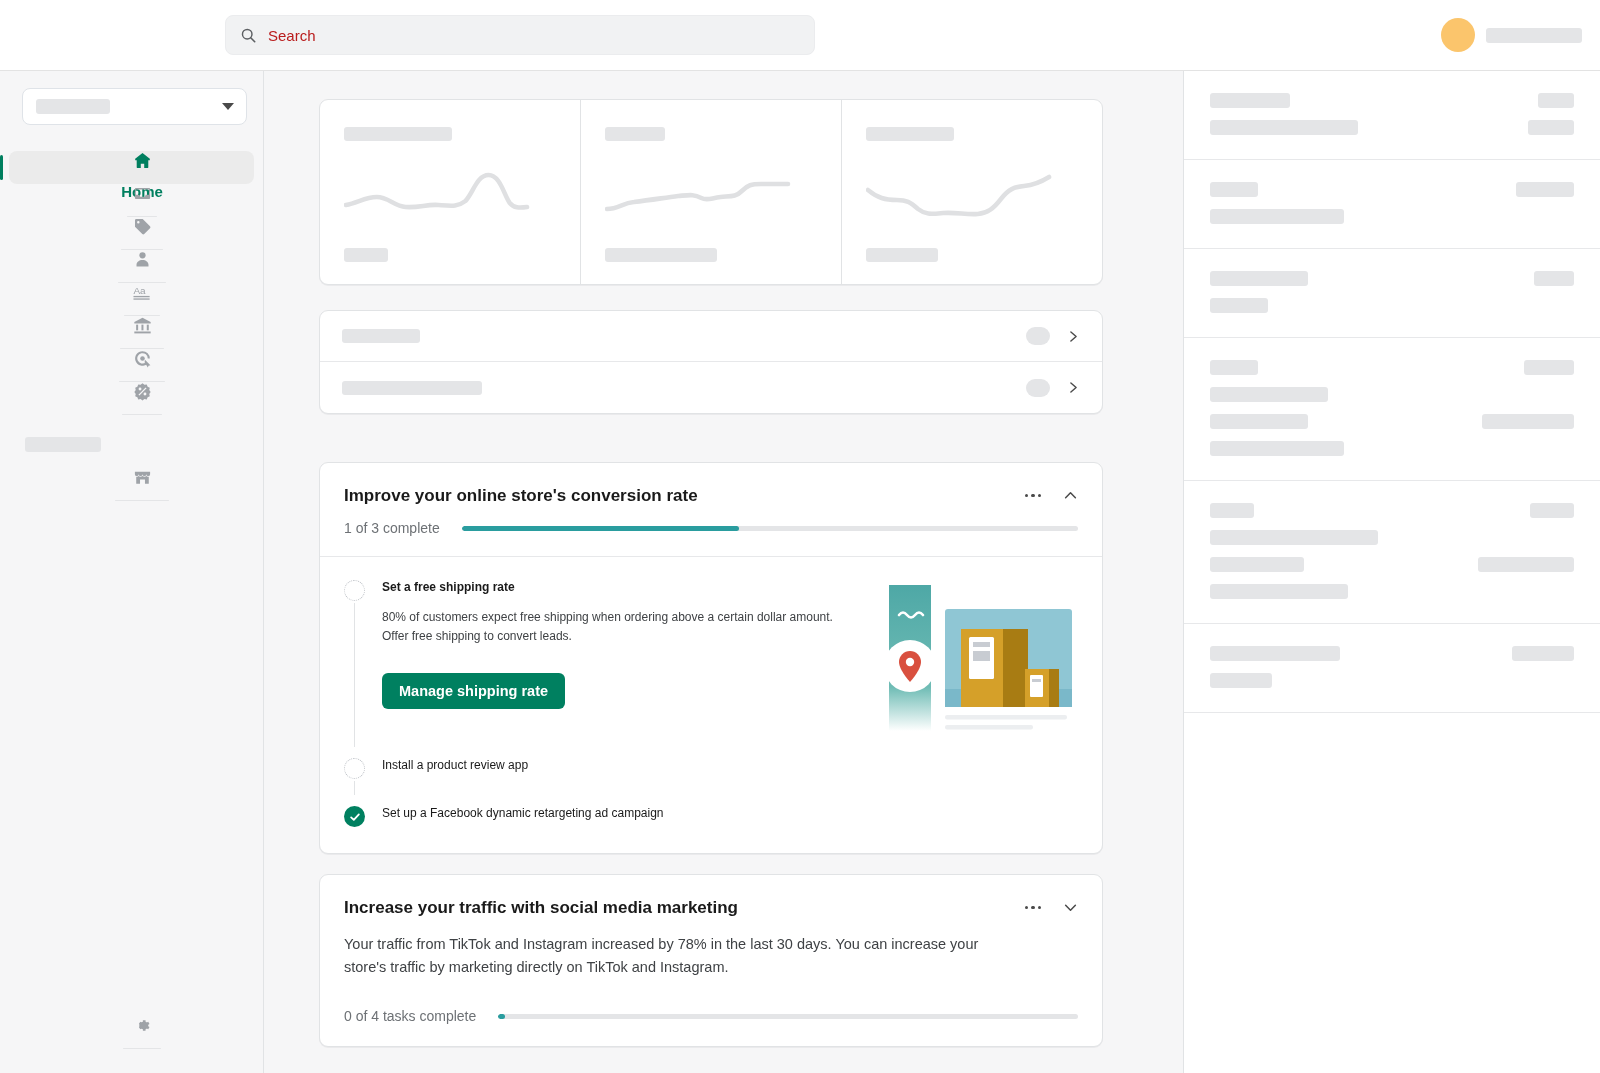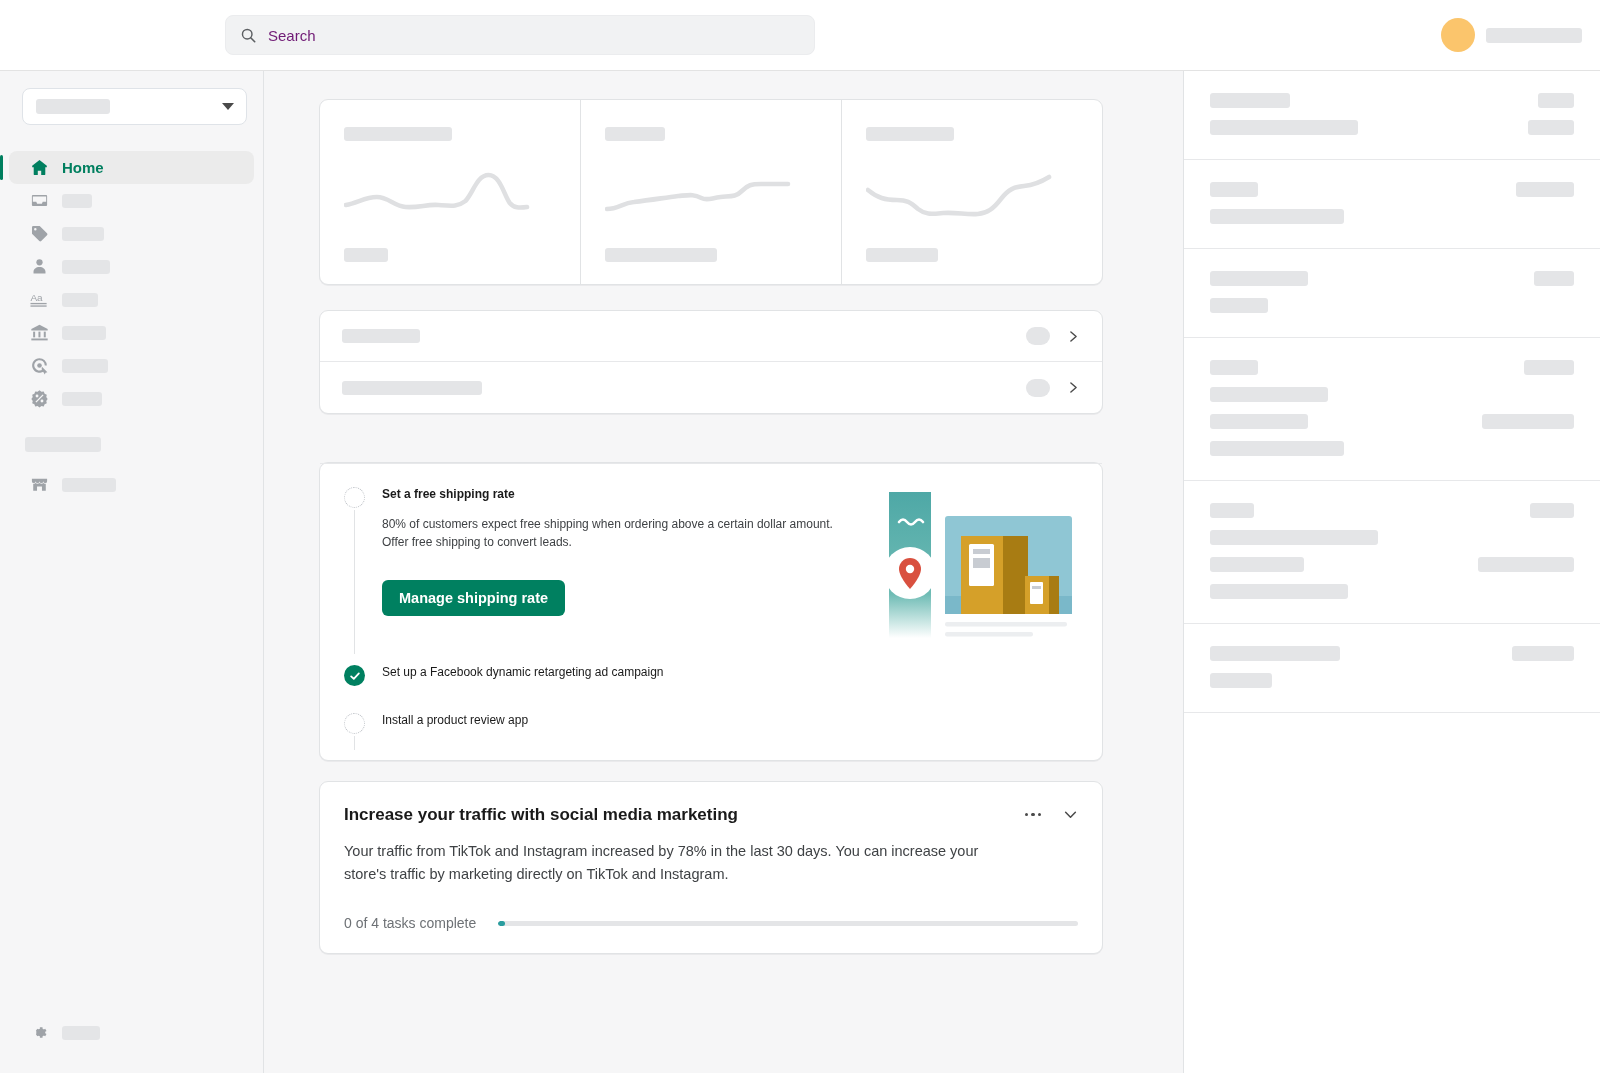--- a/index.html
+++ b/index.html
@@ -55,21 +55,21 @@
     height: 40px;
     background: #f1f2f3;
     border: 1px solid #ebecee;
     border-radius: 8px;
     display: flex;
     align-items: center;
     padding: 0 14px;
     gap: 11px;
     cursor: text;
   }
-  .search-text { font-size: 15px; color: #701a75; }
+  .search-text { font-size: 15px; color: #b91c1c; }
 
   .topbar-right {
     margin-left: auto;
     display: flex;
     align-items: center;
     gap: 11px;
     padding-right: 18px;
   }
   .avatar {
     width: 34px; height: 34px;
@@ -116,20 +116,21 @@
   .nav-item {
     height: 33px;
     display: flex;
     align-items: center;
     gap: 13px;
     padding-left: 30px;
     margin: 0 9px 0 0;
     border-radius: 8px;
     cursor: pointer;
     position: relative;
+    flex-direction: column;
   }
   .nav-item.active {
     background: #ebebeb;
     margin-left: 9px;
     padding-left: 21px;
   }
   .nav-item.active::before {
     content: "";
     position: absolute;
     left: -9px;
@@ -472,20 +473,41 @@
             <div class="toggle-right">
               <div class="pill"></div>
               <svg class="chevron-right" viewBox="0 0 20 20">
                 <polyline points="6,3 14,10 6,17" fill="none" stroke="#4a4a4a" stroke-width="2.2" stroke-linecap="round" stroke-linejoin="round"></polyline>
               </svg>
             </div>
           </div>
         </div>
 
         <div class="card section-card">
+          <div class="section-head">
+            <div class="section-head-row">
+              <div class="section-title">Improve your online store's conversion rate</div>
+              <div class="head-actions">
+                <div class="dots">
+                    <i></i>
+                    <i></i>
+                    <i></i>
+                  </div>
+                <svg class="chev" viewBox="0 0 20 20">
+                  <polyline points="3.5,13 10,6.4 16.5,13" fill="none" stroke="#4a4a4a" stroke-width="2" stroke-linecap="round" stroke-linejoin="round"></polyline>
+                </svg>
+              </div>
+            </div>
+            <div class="progress-row">
+              <div class="progress-label">1 of 3 complete</div>
+              <div class="progress-track">
+                <div class="progress-fill" style="width:45%"></div>
+              </div>
+            </div>
+          </div>
 
           <div class="section-divider"></div>
 
           <div class="tasks">
 
             <div class="task">
               <div class="task-marks">
                 <div class="circle-dotted"></div>
                 <div class="vline"></div>
               </div>
@@ -521,40 +543,40 @@
                     <rect x="72" y="134" width="122" height="4.5" rx="2" fill="#eceef0"></rect>
                     <rect x="72" y="144" width="88" height="4.5" rx="2" fill="#eceef0"></rect>
                     <circle cx="37" cy="85" r="26" fill="#ffffff"></circle>
                     <path d="M37 70a11 11 0 0 0-11 11c0 8 11 20 11 20s11-12 11-20a11 11 0 0 0-11-11z" fill="#d9503f"></path>
                     <circle cx="37" cy="81" r="4.2" fill="#ffffff"></circle>
                   </svg>
                 </div>
               </div>
             </div>
 
+            <div class="task task-row-compact">
+              <div class="task-marks">
+                <div class="circle-dotted"></div>
+                <div class="vline"></div>
+              </div>
+              <div class="task-body">
+                <div class="task-title plain">Install a product review app</div>
+              </div>
+            </div>
+
             <div class="task task-row-compact last">
               <div class="task-marks">
                 <div class="circle-done">
                   <svg width="12" height="12" viewBox="0 0 14 14">
                     <polyline points="2.5,7.4 5.6,10.4 11.5,4" fill="none" stroke="#ffffff" stroke-width="2.1" stroke-linecap="round" stroke-linejoin="round"></polyline>
                   </svg>
                 </div>
               </div>
               <div class="task-body">
                 <div class="task-title plain">Set up a Facebook dynamic retargeting ad campaign</div>
-              </div>
-            </div>
-
-            <div class="task task-row-compact">
-              <div class="task-marks">
-                <div class="circle-dotted"></div>
-                <div class="vline"></div>
-              </div>
-              <div class="task-body">
-                <div class="task-title plain">Install a product review app</div>
               </div>
             </div>
 
           </div>
         </div>
 
         <div class="card section-card">
           <div class="section-head">
             <div class="section-head-row">
               <div class="section-title">Increase your traffic with social media marketing</div>

